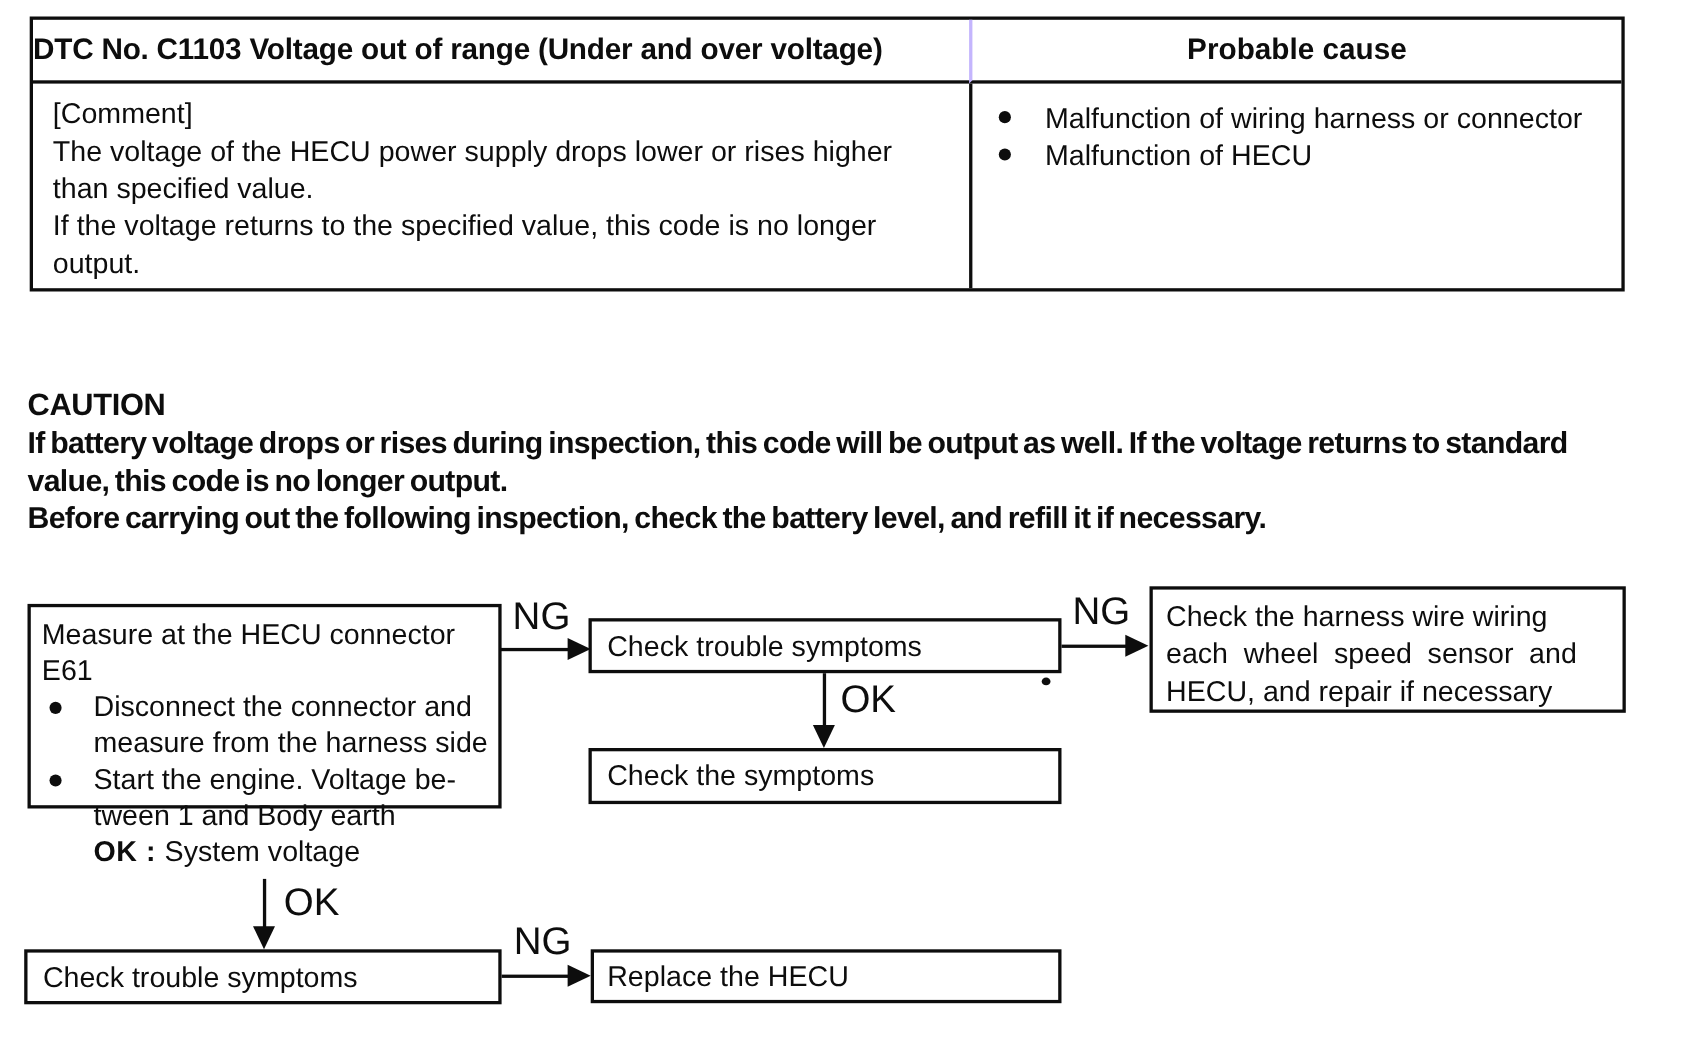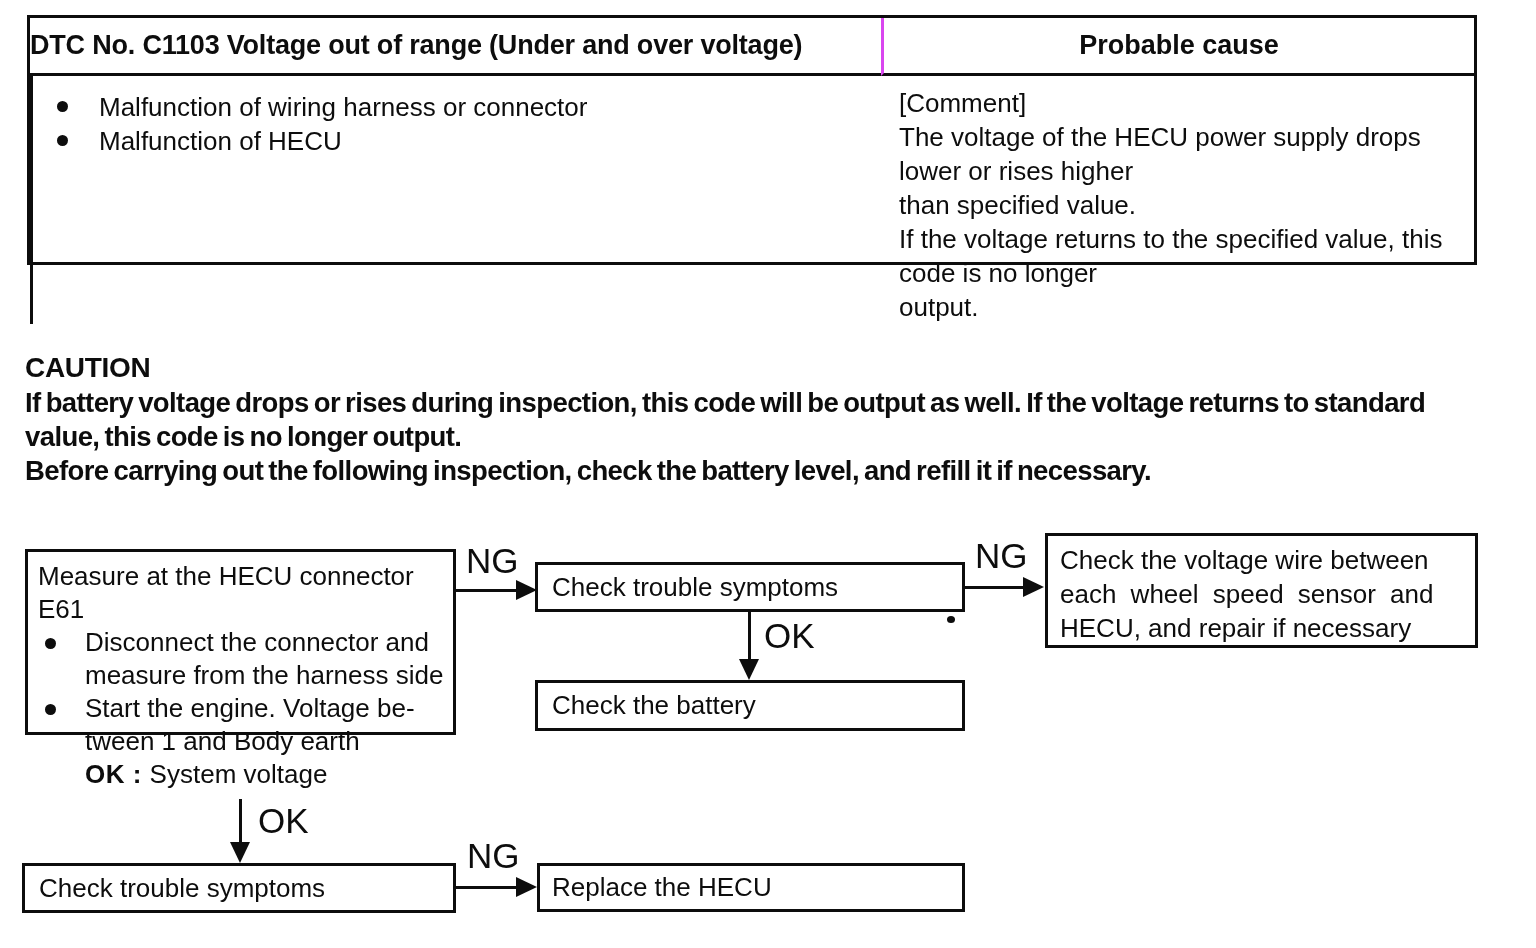--- a/index.html
+++ b/index.html
@@ -29,21 +29,21 @@
   .cell { box-sizing: border-box; }
   .th-left {
     border-bottom: 3px solid #0d0d0d;
     display: flex; align-items: center;
     font-weight: bold; font-size: 27px;
     letter-spacing: -0.2px;
     white-space: nowrap;
   }
   .th-right {
     border-bottom: 3px solid #0d0d0d;
-    border-left: 3px solid #d946ef;
+    border-left: 3px solid #c4b5fd;
     display: flex; align-items: center; justify-content: center;
     font-weight: bold; font-size: 27px;
   }
   .td-left {
     padding: 10px 16px 0 18px;
     font-size: 26px; line-height: 34px;
   }
   .td-right {
     border-left: 3px solid #0d0d0d;
     padding: 14px 10px 0 24px;
@@ -125,31 +125,31 @@
 </head>
 <body>
 
 <div class="dtc-table">
   <div class="cell th-left">
     <span>DTC No. C1103 Voltage out of range (Under and over voltage)</span>
   </div>
   <div class="cell th-right">
     <span>Probable cause</span>
   </div>
+  <div class="cell td-left">[Comment]<br>The voltage of the HECU power supply drops lower or rises higher<br>than specified value.<br>If the voltage returns to the specified value, this code is no longer<br>output.</div>
   <div class="cell td-right">
     <div class="bullet-row">
       <span class="bullet-dot"></span>
       <span class="bullet-text">Malfunction of wiring harness or connector</span>
     </div>
     <div class="bullet-row">
       <span class="bullet-dot"></span>
       <span class="bullet-text">Malfunction of HECU</span>
     </div>
   </div>
-  <div class="cell td-left">[Comment]<br>The voltage of the HECU power supply drops lower or rises higher<br>than specified value.<br>If the voltage returns to the specified value, this code is no longer<br>output.</div>
 </div>
 
 <div class="caution">
   <div class="caution-title">CAUTION</div>
   <div class="caution-body">If battery voltage drops or rises during inspection, this code will be output as well. If the voltage returns to standard<br>value, this code is no longer output.<br>Before carrying out the following inspection, check the battery level, and refill it if necessary.</div>
 </div>
 
 <div class="fc-box box-measure">
   <div class="title">Measure at the HECU connector<br>E61</div>
   <div class="bullet-row">
@@ -164,27 +164,27 @@
     <b>OK : </b>
     <span>System voltage</span>
   </div>
 </div>
 
 <div class="fc-box box-single box-symptoms1">
   <span>Check trouble symptoms</span>
 </div>
 
 <div class="fc-box box-harness">
-  <div>Check the voltage wire between</div>
+  <div>Check the harness wire wiring</div>
   <div class="justified">each wheel speed sensor and</div>
   <div>HECU, and repair if necessary</div>
 </div>
 
 <div class="fc-box box-single box-battery">
-  <span>Check the battery</span>
+  <span>Check the symptoms</span>
 </div>
 
 <div class="fc-box box-single box-symptoms2">
   <span>Check trouble symptoms</span>
 </div>
 
 <div class="fc-box box-single box-replace">
   <span>Replace the HECU</span>
 </div>
 

